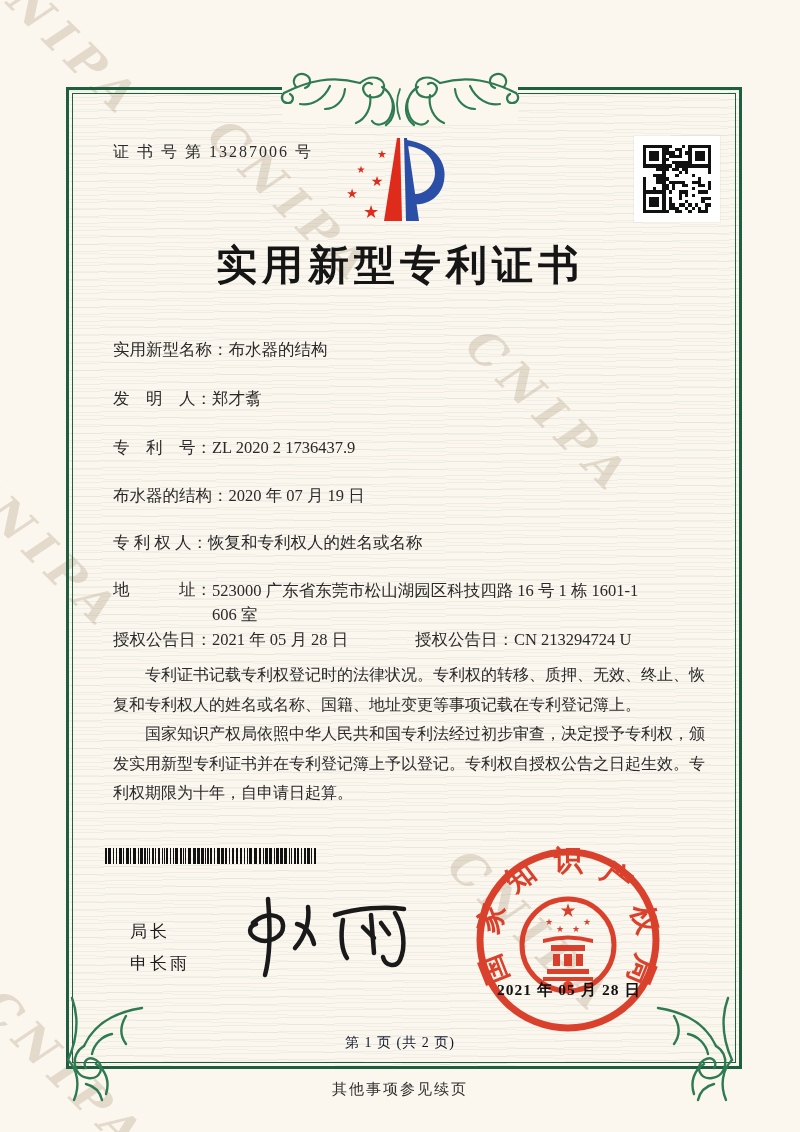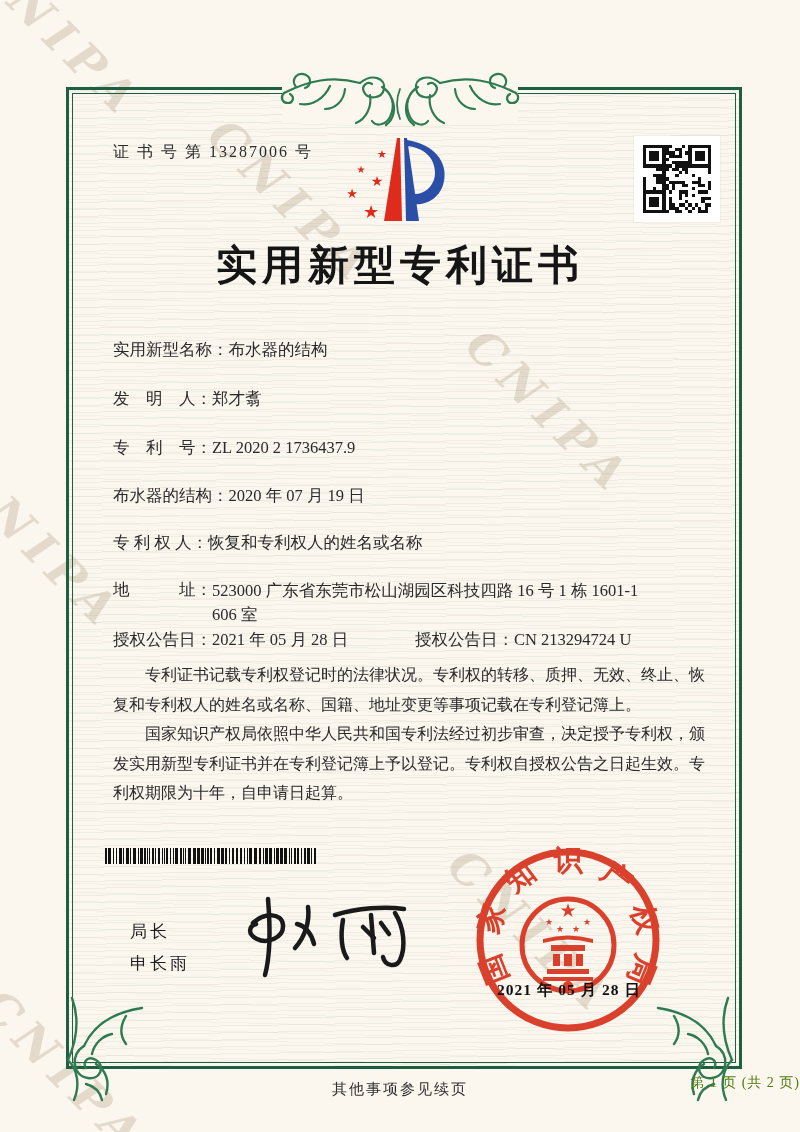--- a/index.html
+++ b/index.html
@@ -65,21 +65,21 @@
     position:absolute;left:130px;top:916px;
     font-family:"Liberation Sans","DejaVu Sans",sans-serif;
     font-size:17px;letter-spacing:3px;color:#1e1e1e;line-height:1.9;
   }
   .signature{position:absolute;left:235px;top:893px;width:215px;height:85px;}
   .seal{position:absolute;left:473px;top:845px;width:190px;height:190px;opacity:0.93;}
   .seal-date{
     position:absolute;left:497px;top:980px;font-size:15.5px;font-weight:bold;
     letter-spacing:1px;color:#101010;z-index:5;
   }
-  .page-info{position:absolute;left:0;top:1034px;width:100%;text-align:right;font-size:14px;color:#4d7c0f;letter-spacing:1px;margin-top:40px;}
+  .page-info{position:absolute;left:0;top:1034px;width:100%;text-align:center;font-size:14px;color:#0f172a;letter-spacing:1px;}
   .note{position:absolute;left:0;top:1080px;width:100%;text-align:center;font-size:15px;color:#2f2f2f;letter-spacing:2px;}
 </style>
 </head>
 <body>
 
 <span class="wm" style="left:-47px;top:8px;">CNIPA</span>
 <span class="wm" style="left:185px;top:175px;">CNIPA</span>
 <span class="wm" style="left:443px;top:385px;">CNIPA</span>
 <span class="wm" style="left:-67px;top:520px;">CNIPA</span>
 <span class="wm" style="left:425px;top:905px;">CNIPA</span>

